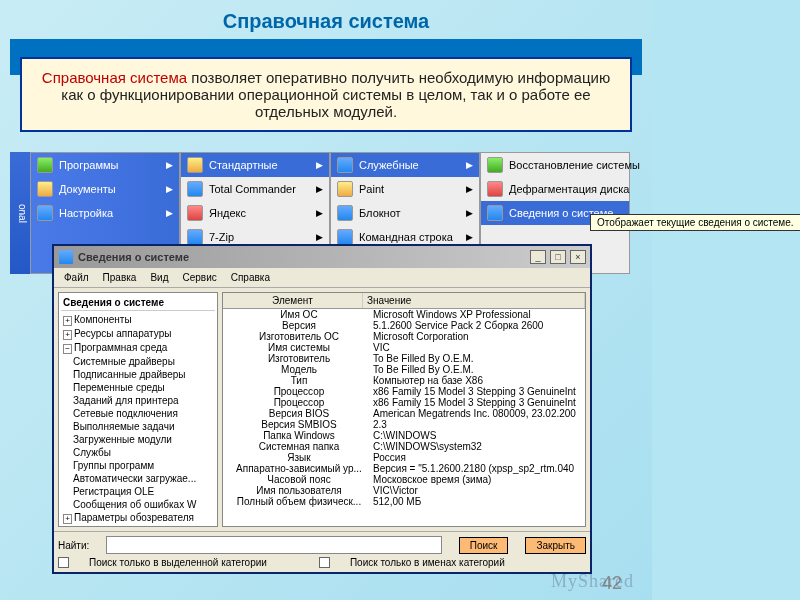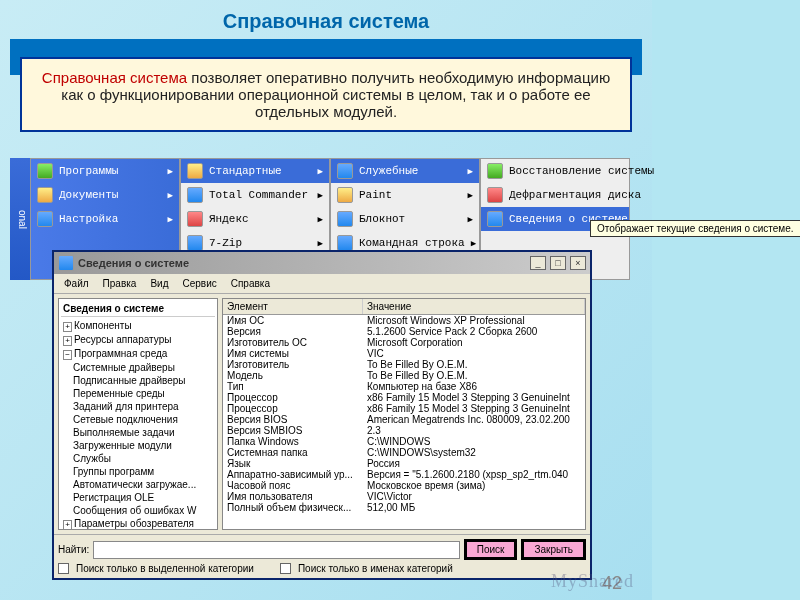--- a/index.html
+++ b/index.html
@@ -1,25 +1,25 @@
 <!DOCTYPE html>
 <html><head>
 <meta charset="utf-8">
 <style>
 * { margin: 0; padding: 0; box-sizing: border-box; }
 body { font-family: Tahoma, Arial, sans-serif; font-size: 11px; background: #b3e6f2; width: 800px; height: 600px; overflow: hidden; position: relative; }
 .slide-bg { width: 652px; height: 600px; background: linear-gradient(135deg, #c8ecf5 0%, #a8dff0 100%); position: relative; }
 .title { text-align: center; font-size: 20px; font-weight: bold; color: #0066aa; padding: 10px 0 6px 0; }
 .blue-bar { background: #0070c0; height: 36px; margin: 0 10px 0 10px; }
-.info-box { background: #fff8dc; border: 2px solid #003399; margin: -18px 20px 26px 20px; padding: 10px 10px; font-size: 15px; text-align: center; color: #222; }
+.info-box { background: #fff8dc; border: 2px solid #003399; margin: -18px 20px 20px 20px; padding: 10px 10px; font-size: 15px; text-align: center; color: #222; }
 .info-box .red { color: #c00000; }
 .screenshot-area { position: relative; margin: 4px 10px 0 10px; height: 430px; }
 .xp-start { position: absolute; top: 0; left: 0; display: flex; background: #ece9d8; font-size: 11px; }
 .sidebar-xp { width: 20px; background: linear-gradient(to bottom, #3a6cd8, #2358c6); color: white; writing-mode: vertical-rl; text-align: center; padding: 4px 2px; font-size: 10px; }
-.menu-col { background: #fff; border: 1px solid #999; font-family: Liberation Mono, monospace; }
+.menu-col { background: #fff; border: 1px solid #999; }
 .menu-col.blue { background: linear-gradient(to right, #4a7ae8 0%, #3a6cd8 100%); color: white; width: 150px; }
 .menu-col.gray { background: #eee; width: 150px; }
 .menu-item { display: flex; align-items: center; padding: 4px 6px; gap: 6px; cursor: default; white-space: nowrap; }
 .menu-item.sel { background: #3a6cd8; color: white; }
 .menu-item .arrow { margin-left: auto; font-size: 9px; }
 .mini-icon { width: 16px; height: 16px; background: #ddd; border: 1px solid #999; border-radius: 2px; display: inline-block; flex-shrink: 0; }
 .mini-icon.blue { background: linear-gradient(#6af, #28e); }
 .mini-icon.green { background: linear-gradient(#8e6, #4a2); }
 .mini-icon.yellow { background: linear-gradient(#fe8, #ea4); }
 .mini-icon.red { background: linear-gradient(#f88, #d44); }
@@ -32,28 +32,28 @@
 .menubar span { padding: 2px 6px; cursor: default; }
 .win-body { flex: 1; display: flex; background: #ece9d8; padding: 4px; gap: 4px; overflow: hidden; }
 .tree-pane { width: 160px; background: white; border: 1px solid #888; padding: 2px; overflow: hidden; font-size: 10px; }
 .tree-title { font-weight: bold; padding: 2px; border-bottom: 1px solid #ccc; margin-bottom: 2px; }
 .tree-item { padding: 1px 2px; white-space: nowrap; }
 .tree-item.l1 { padding-left: 12px; }
 .tree-item .ex { display: inline-block; width: 9px; text-align: center; border: 1px solid #888; font-size: 8px; line-height: 8px; margin-right: 2px; }
 .data-pane { flex: 1; background: white; border: 1px solid #888; overflow: hidden; font-size: 10px; }
 .data-header { display: flex; background: #ece9d8; border-bottom: 1px solid #999; }
 .data-header > div { padding: 2px 4px; border-right: 1px solid #ccc; }
-.dh1 { width: 140px; }
+.dh1 { width: 140px; text-align: center; }
 .dh2 { flex: 1; }
-.data-row { display: flex; padding: 0px 0; }
+.data-row { display: flex; padding: 0px 6px; }
 .data-row > div { padding: 0 4px; white-space: nowrap; overflow: hidden; }
 .footer { background: #ece9d8; padding: 4px; border-top: 1px solid #aaa; display: flex; flex-direction: column; gap: 3px; font-size: 10px; }
-.footer-row { display: flex; align-items: center; gap: 4px; }
+.footer-row { display: flex; align-items: center; gap: 17px; }
 .find-input { flex: 1; height: 18px; border: 1px solid #888; background: white; }
-.xp-btn { background: #f9a8d4; border: 3px solid #000000; padding: 2px 10px; cursor: default; }
+.xp-btn { background: #fdba74; border: 1px solid #000000; padding: 2px 10px; cursor: default; }
 .chk { width: 11px; height: 11px; border: 1px solid #666; background: white; display: inline-block; margin-right: 3px; vertical-align: middle; }
 .page-num { position: absolute; bottom: 6px; right: 30px; font-size: 18px; color: #888; }
 .watermark { position: absolute; bottom: 8px; right: 18px; font-size: 18px; color: rgba(80,80,120,0.35); font-family: Liberation Serif, serif; letter-spacing: 1px; }
 </style>
 </head>
 <body>
 
 <div class="slide-bg">
   <div class="title">Справочная система</div>
   <div class="blue-bar"></div>

